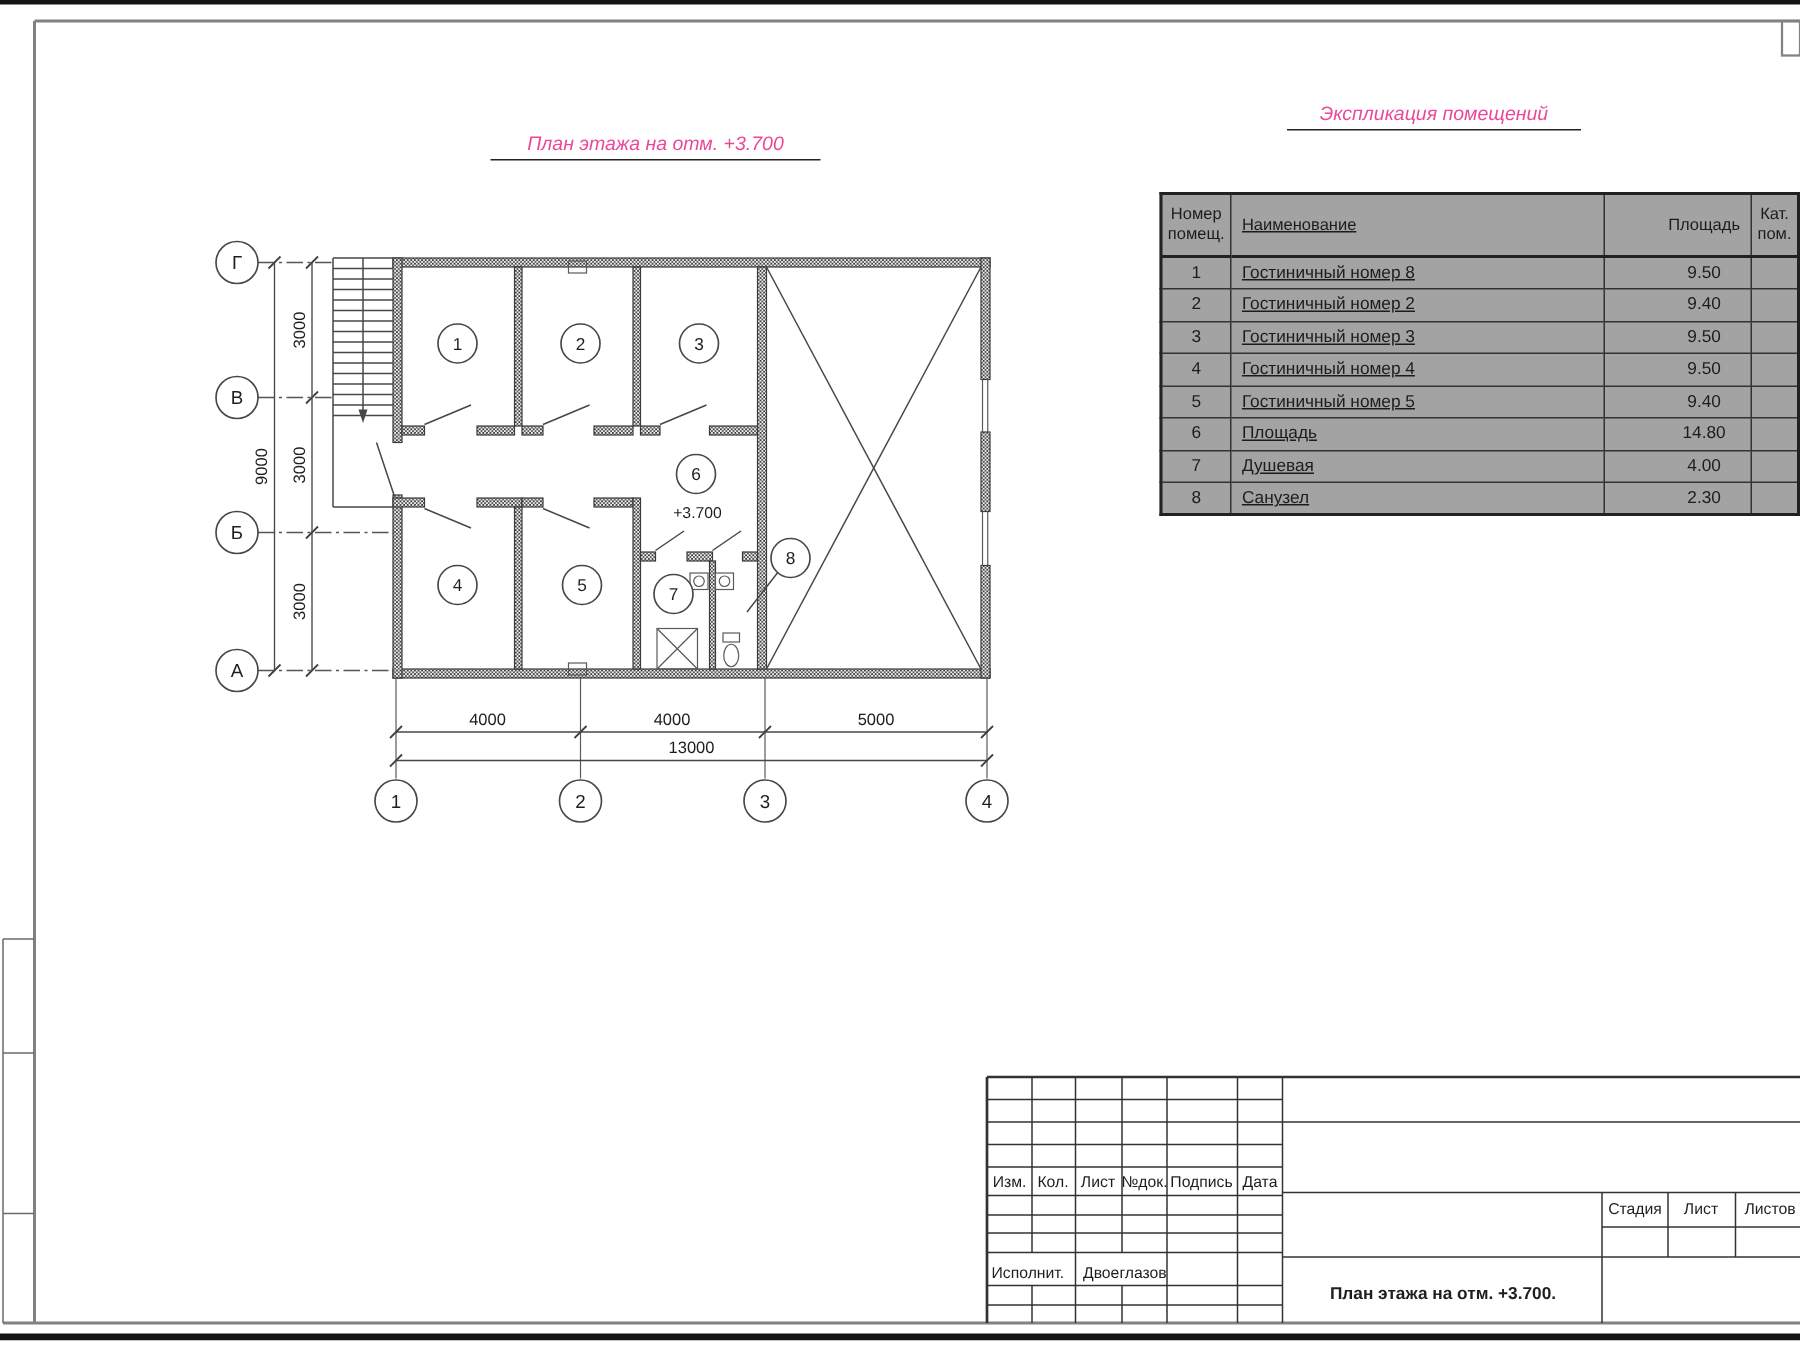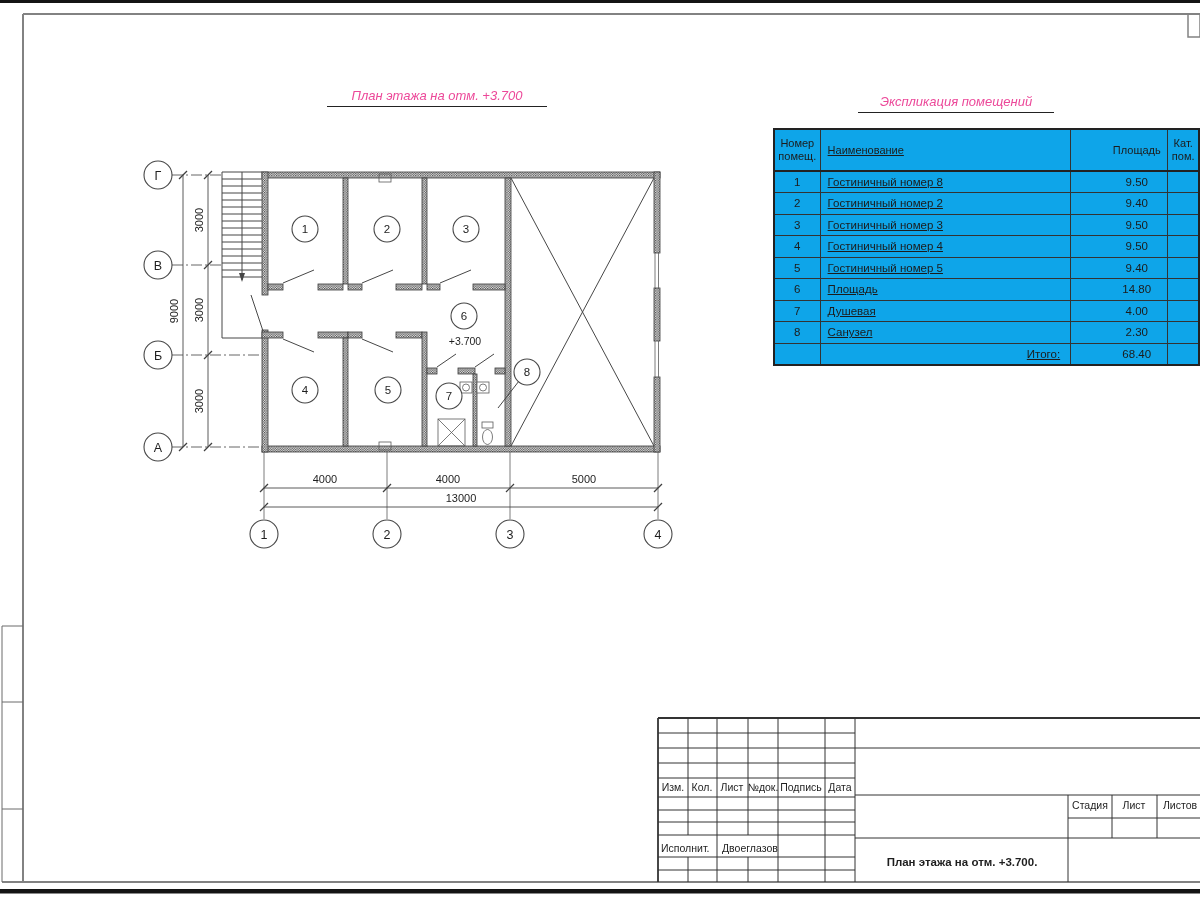--- a/index.html
+++ b/index.html
@@ -3,21 +3,21 @@
 <meta charset="utf-8">
 <style>
   html,body{margin:0;padding:0;background:#fff;}
   #sheet{position:relative;width:1200px;height:900px;background:#ffffff;overflow:hidden;
          font-family:"Liberation Sans",sans-serif;color:#222;}
   #linework{position:absolute;left:0;top:0;}
   .ovl{position:absolute;z-index:2;}
   .drawing-title{font-style:italic;font-size:13px;color:#ec4899;text-align:center;
                  border-bottom:1px solid #222;padding:0 6px 3px 6px;white-space:nowrap;}
   
-  table.expl{border-collapse:collapse;table-layout:fixed;background:#0ea5e9;
+  table.expl{border-collapse:collapse;table-layout:fixed;background:#a3a3a3;
              border:2px solid #222;font-size:11.5px;color:#1c1c1c;}
   table.expl td,table.expl th{border:1px solid #333;padding:0;overflow:hidden;}
   table.expl th{font-weight:normal;font-size:11px;text-align:center;vertical-align:middle;
                 white-space:pre-line;line-height:1.15;border-bottom:2px solid #222;}
   table.expl .c-num{width:45px;text-align:center;}
   table.expl .c-name{width:242px;text-align:left;padding-left:7px;text-decoration:underline;}
   table.expl .c-area{width:62px;text-align:center;padding-left:35px;}
   table.expl .c-cat{width:30px;text-align:center;margin-top:45px;}
   table.expl tr.r{height:21.5px;}
   table.expl tr.h{height:42px;}
@@ -289,21 +289,21 @@
       <text class="t105" x="1180" y="809" text-anchor="middle">Листов</text>
       <text class="tbold" x="962" y="866" text-anchor="middle">План этажа на отм. +3.700.</text>
     </g>
   </g>
 </svg>
 
 <div class="ovl" style="left:327px;top:88px;width:220px;">
   <div class="drawing-title">План этажа на отм. +3.700</div>
 </div>
 
-<div class="ovl" style="left:858px;top:94px;width:196px;">
+<div class="ovl" style="left:858px;top:68px;width:196px;">
   <div class="drawing-title">Экспликация помещений</div>
 </div>
 
 <table class="expl ovl" style="left:773px;top:128px;">
   <tbody>
         <tr class="h">
     <th class="c-num">Номер
 помещ.</th>
     <th class="c-name">Наименование</th>
     <th class="c-area">Площадь</th>
@@ -351,22 +351,16 @@
     <td class="c-name">Душевая</td>
     <td class="c-area">4.00</td>
     <td class="c-cat"></td>
   </tr>
   <tr class="r">
     <td class="c-num">8</td>
     <td class="c-name">Санузел</td>
     <td class="c-area">2.30</td>
     <td class="c-cat"></td>
   </tr>
-  <tr class="r">
-    <td class="c-num"></td>
-    <td class="c-name total-lbl">Итого:</td>
-    <td class="c-area">68.40</td>
-    <td class="c-cat"></td>
-  </tr>
 </tbody>
     </table>
 
 </div>
 
 </body></html>

